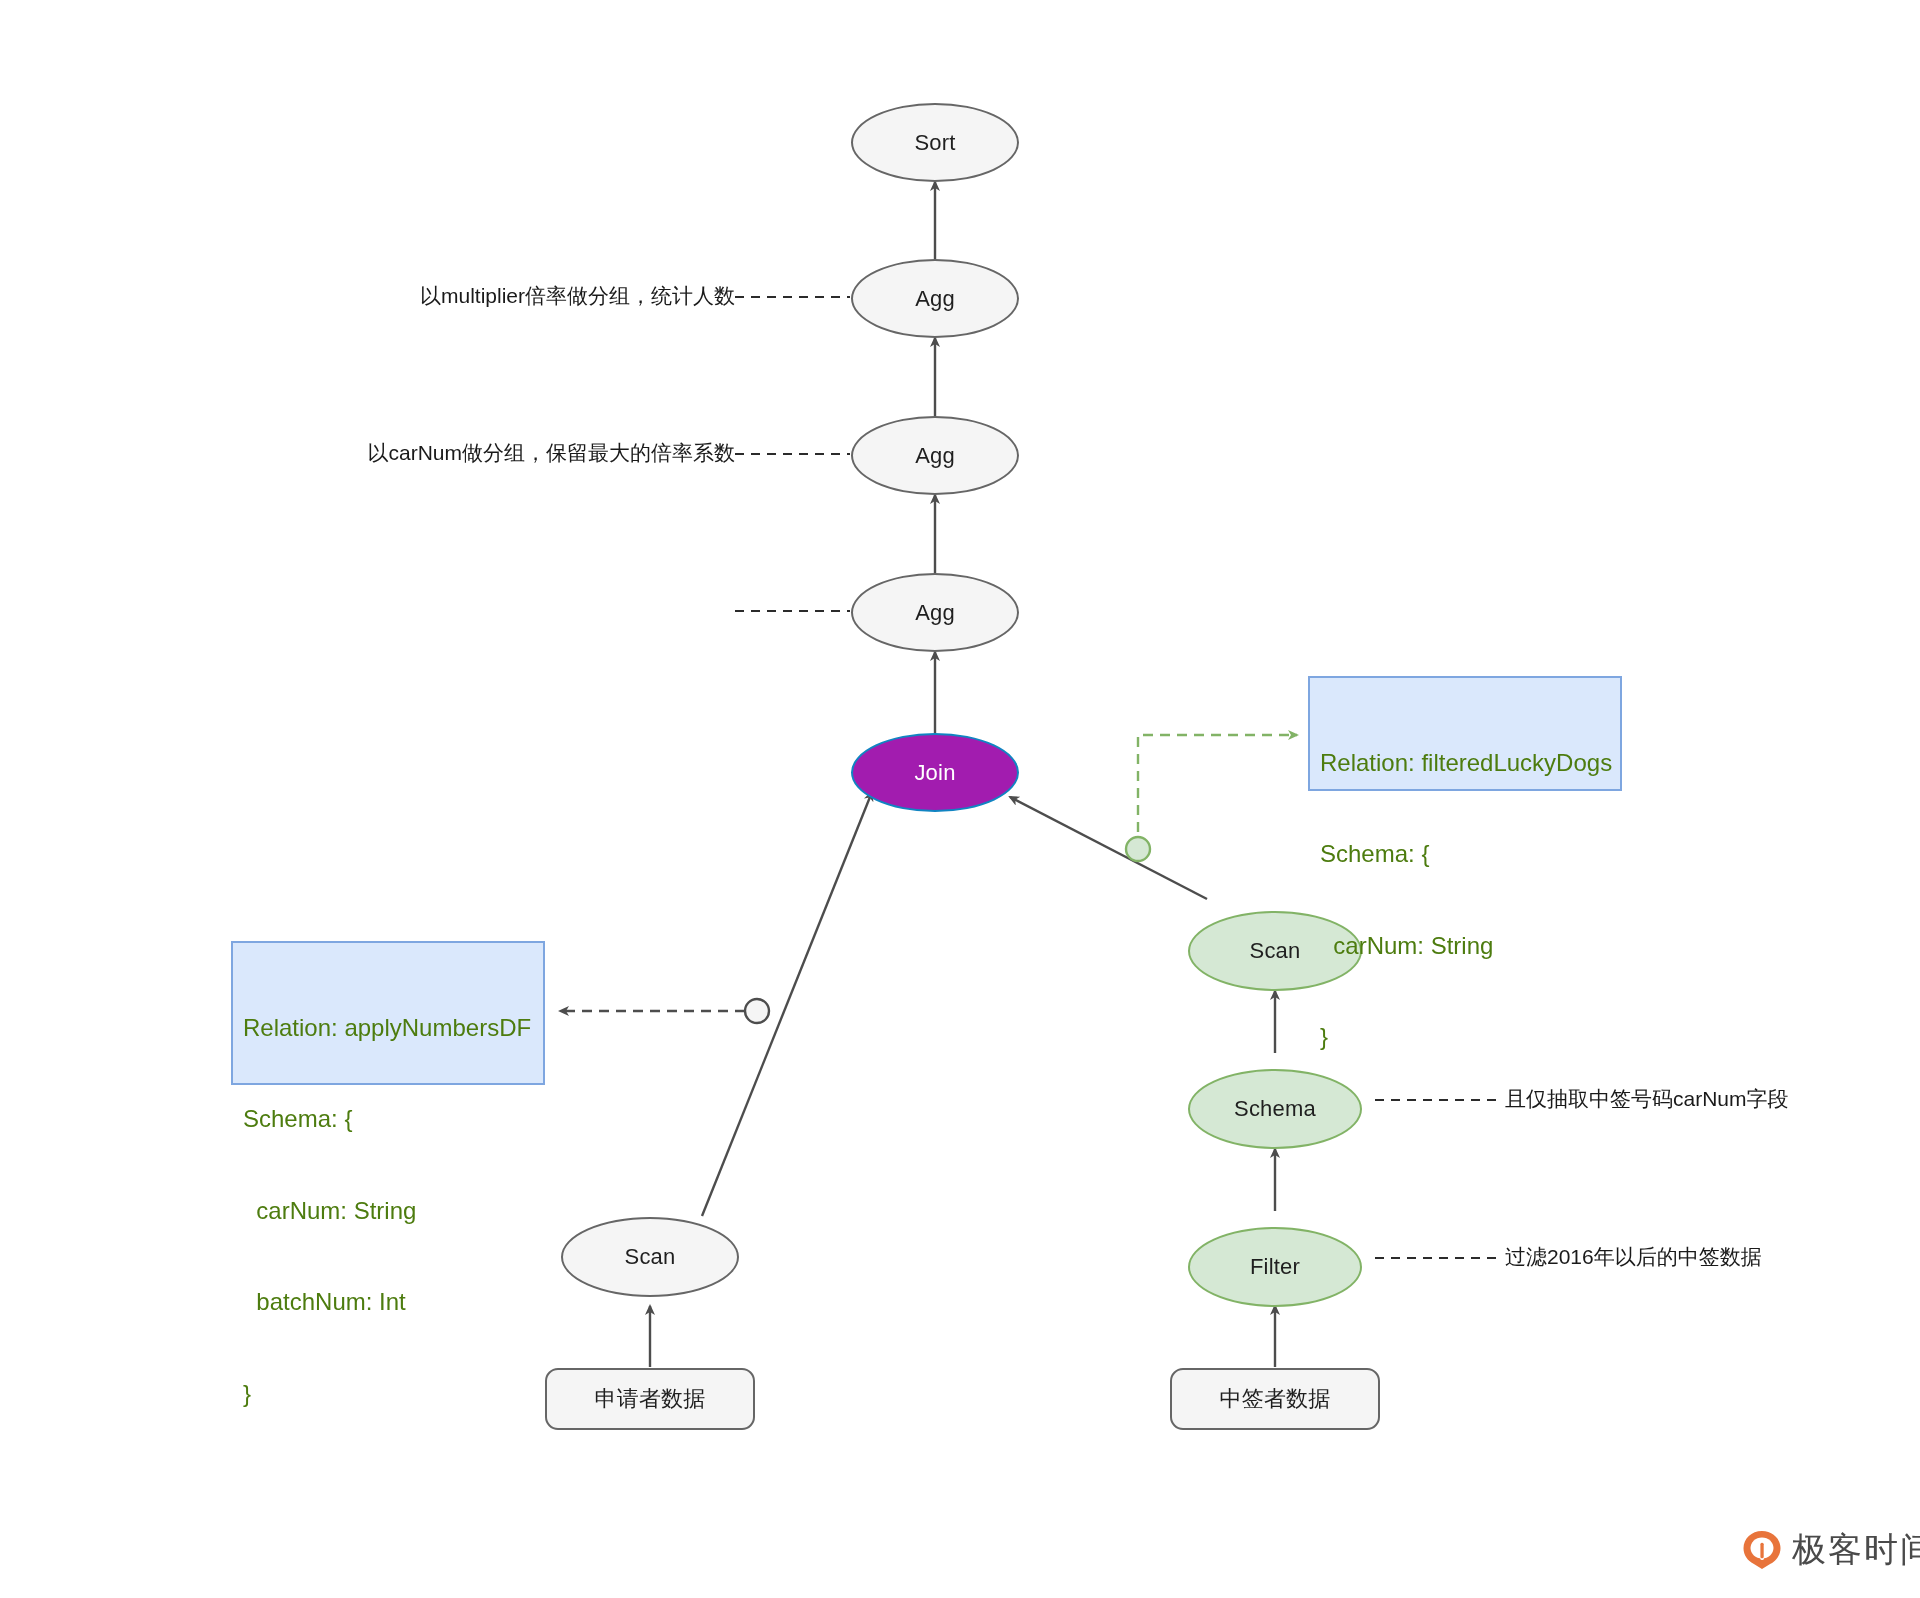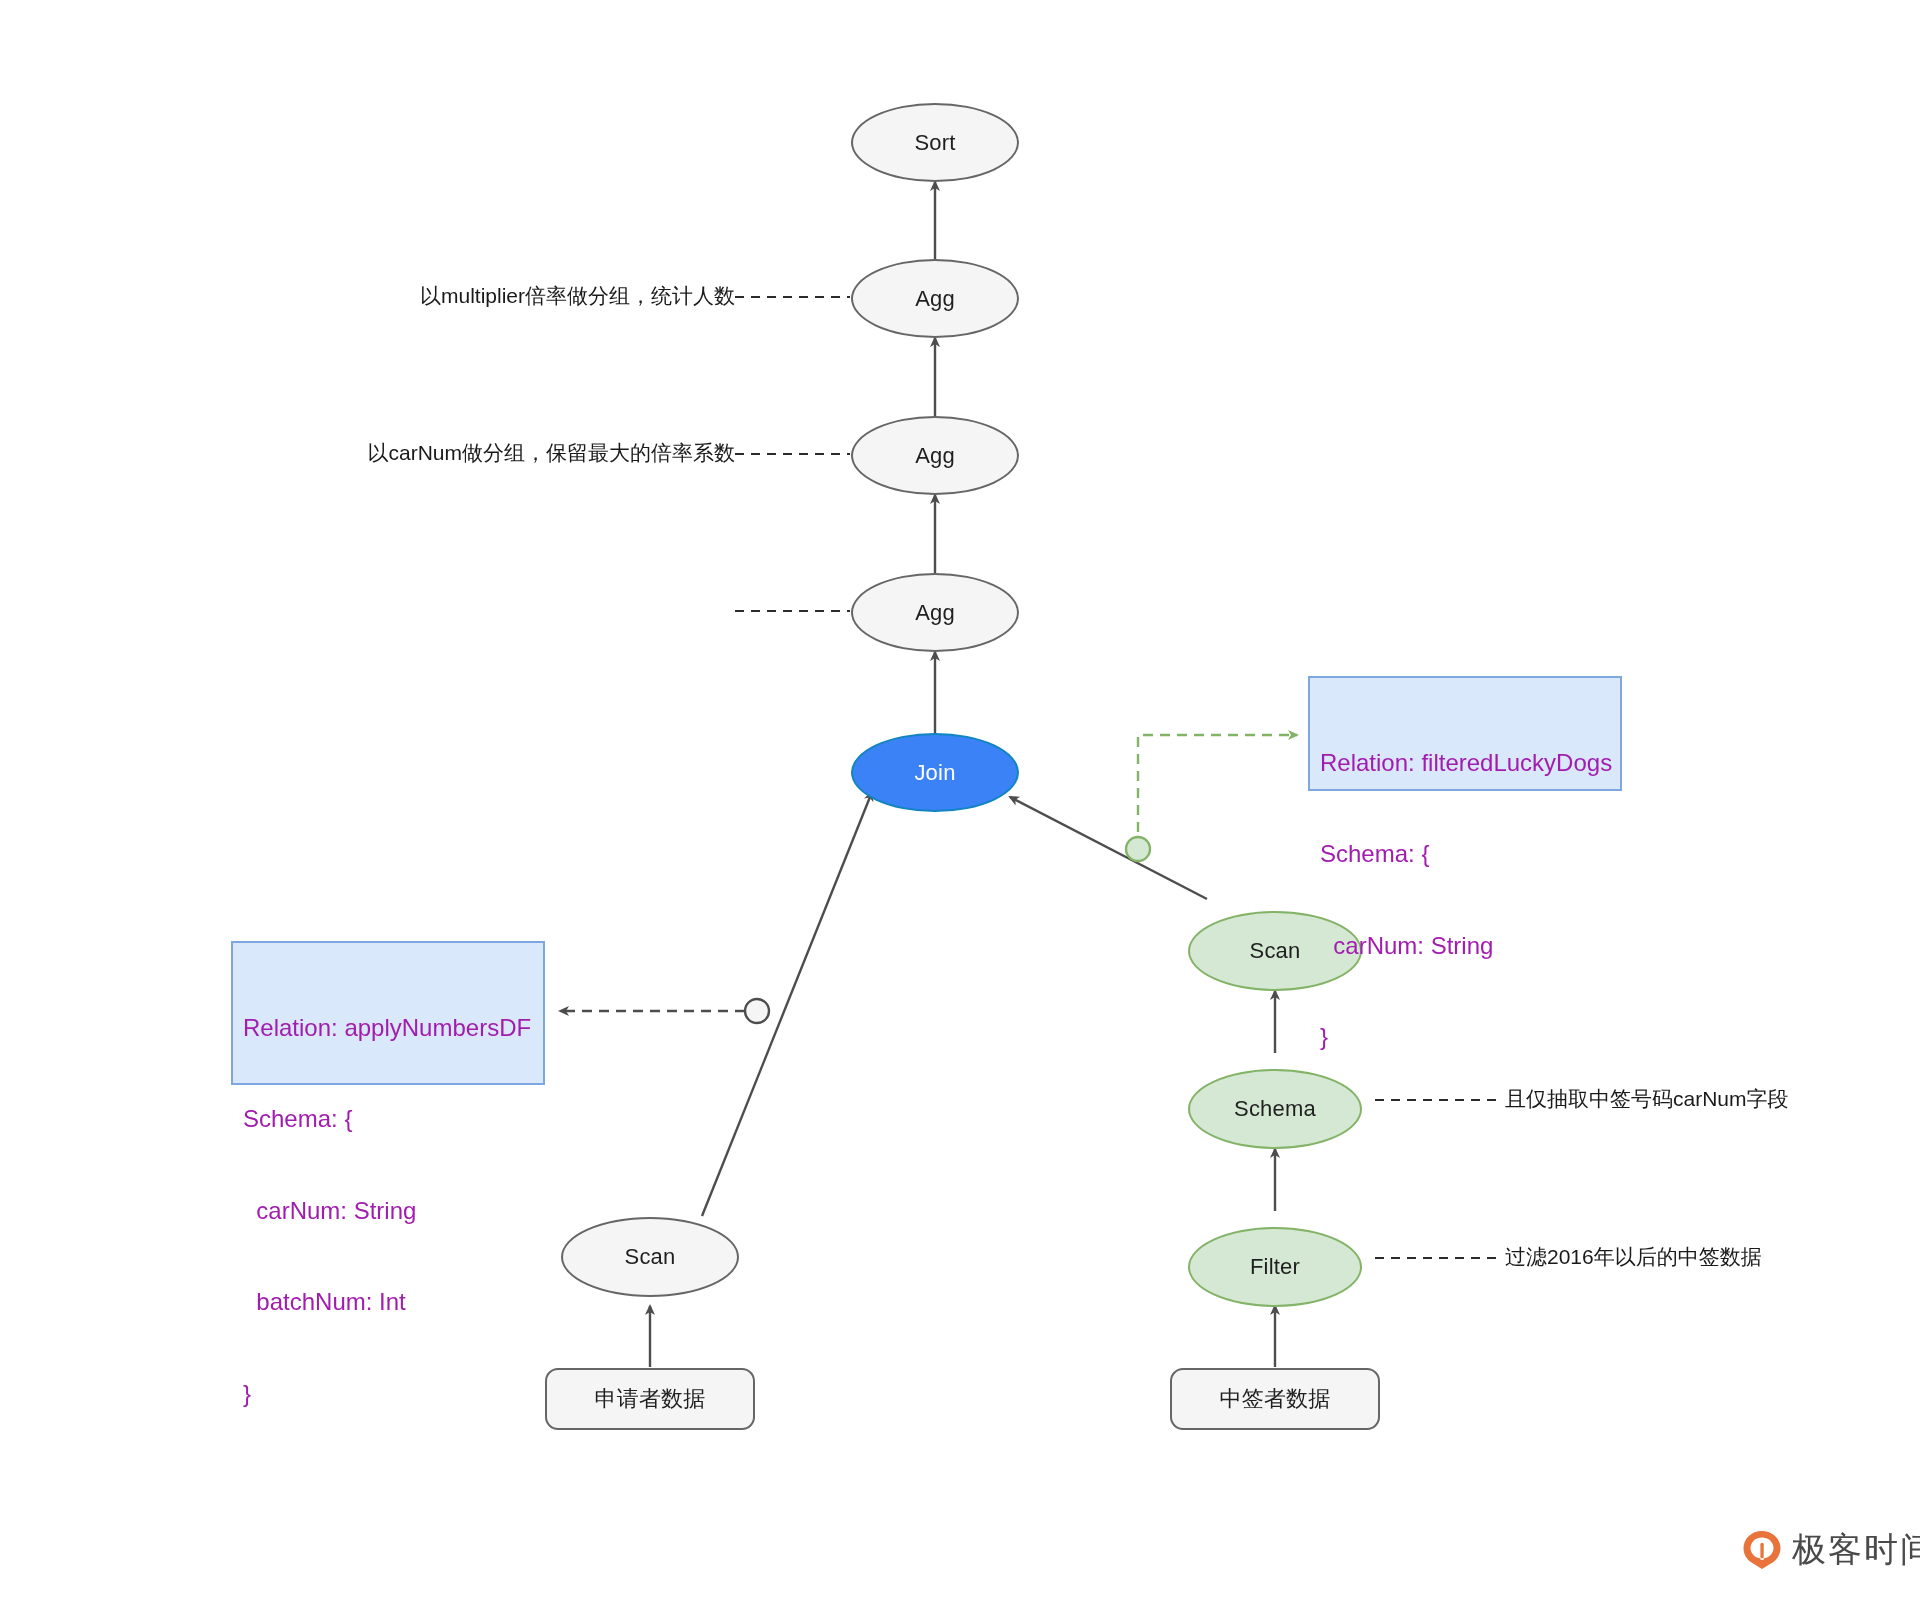--- a/index.html
+++ b/index.html
@@ -36,41 +36,41 @@
     white-space: nowrap;
   }
   .ellipse {
     border-radius: 50%;
   }
   .ellipse-gray {
     background: #f5f5f5;
     border: 2px solid #666666;
   }
   .ellipse-blue {
-    background: #3b82f6;
+    background: #a21caf;
     border: 2px solid #1184c2;
     color: #ffffff;
   }
   .ellipse-green {
     background: #d5e8d4;
     border: 2px solid #82b366;
   }
   .rounded-box {
     background: #f5f5f5;
     border: 2px solid #666666;
     border-radius: 13px;
     text-align: center;
   }
   .schema-box {
     position: absolute;
     box-sizing: border-box;
     background: #dae8fc;
     border: 2px solid #7ea6e0;
     font-size: 24px;
-    color: #a21caf;
+    color: #4d7c0f;
     line-height: 1.27;
     padding: 9px 0 9px 10px;
     white-space: pre;
     text-align: left;
   }
   .note {
     position: absolute;
     font-size: 21px;
     color: #1a1a1a;
     white-space: nowrap;

